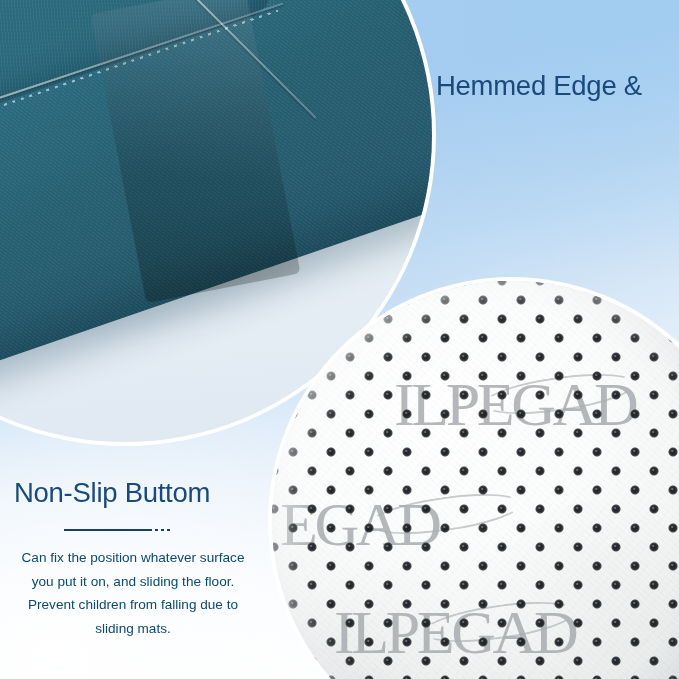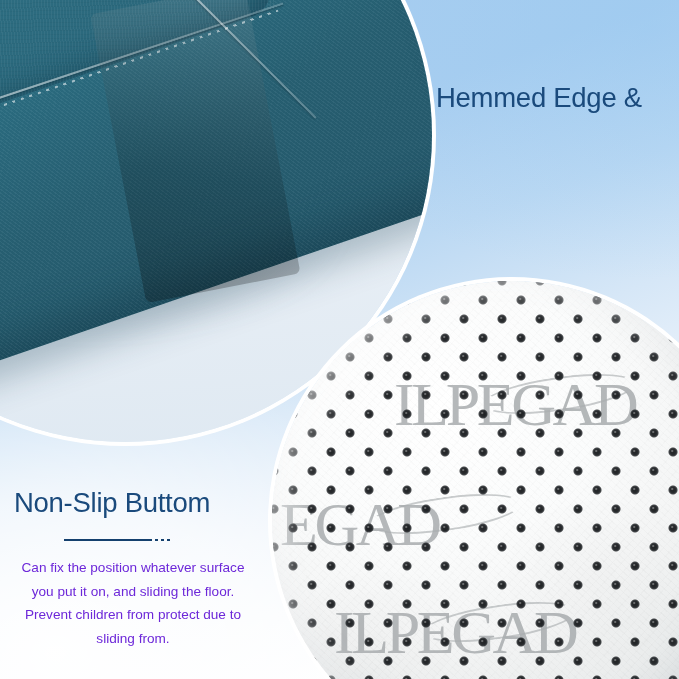--- a/index.html
+++ b/index.html
@@ -229,34 +229,34 @@
     transform: rotate(-8deg);
   }
   .sw-1 { left: 210px; top: 96px;  width: 150px; }
   .sw-2 { left: 96px;  top: 216px; width: 150px; }
   .sw-3 { left: 150px; top: 324px; width: 150px; }
 
   
   #heading-top {
     position: absolute;
     left: 436px;
-    top: 77px;
+    top: 65px;
     width: 244px;
     color: #1a4a7c;
     font-size: 27.5px;
     line-height: 1.53;
     font-weight: 400;
     letter-spacing: -0.01em;
   }
   #heading-top .ln { display: block; white-space: nowrap; }
 
   #block-bottom {
     position: absolute;
     left: 6px;
-    top: 486px;
+    top: 476px;
     width: 254px;
     text-align: center;
   }
   #title-nonslip {
     color: #1a4a7c;
     font-size: 27.5px;
     line-height: 1.2;
     font-weight: 400;
     letter-spacing: -0.01em;
     text-align: left;
@@ -277,21 +277,21 @@
   }
   .rule-dots {
     position: absolute;
     left: 149px;
     top: 6px;
     width: 16px;
     height: 2px;
     background-image: repeating-linear-gradient(90deg, #14406e 0px, #14406e 3px, rgba(0,0,0,0) 3px, rgba(0,0,0,0) 6px);
   }
   #desc-nonslip {
-    color: #6d28d9;
+    color: #0c4a6e;
     font-size: 13.6px;
     line-height: 1.74;
     text-align: center;
   }
   #desc-nonslip .ln { display: block; }
 </style>
 </head>
 <body>
 
 <div id="stage">
@@ -336,18 +336,18 @@
 
   <div id="block-bottom">
     <div id="title-nonslip">Non-Slip Buttom</div>
     <div class="rule-wrap">
       <div class="rule-solid"></div>
       <div class="rule-dots"></div>
     </div>
     <div id="desc-nonslip">
       <span class="ln">Can fix the position whatever surface</span>
       <span class="ln">you put it on, and sliding the floor.</span>
-      <span class="ln">Prevent children from protect due to</span>
-      <span class="ln">sliding from.</span>
+      <span class="ln">Prevent children from falling due to</span>
+      <span class="ln">sliding mats.</span>
     </div>
   </div>
 
 </div>
 
 </body></html>

